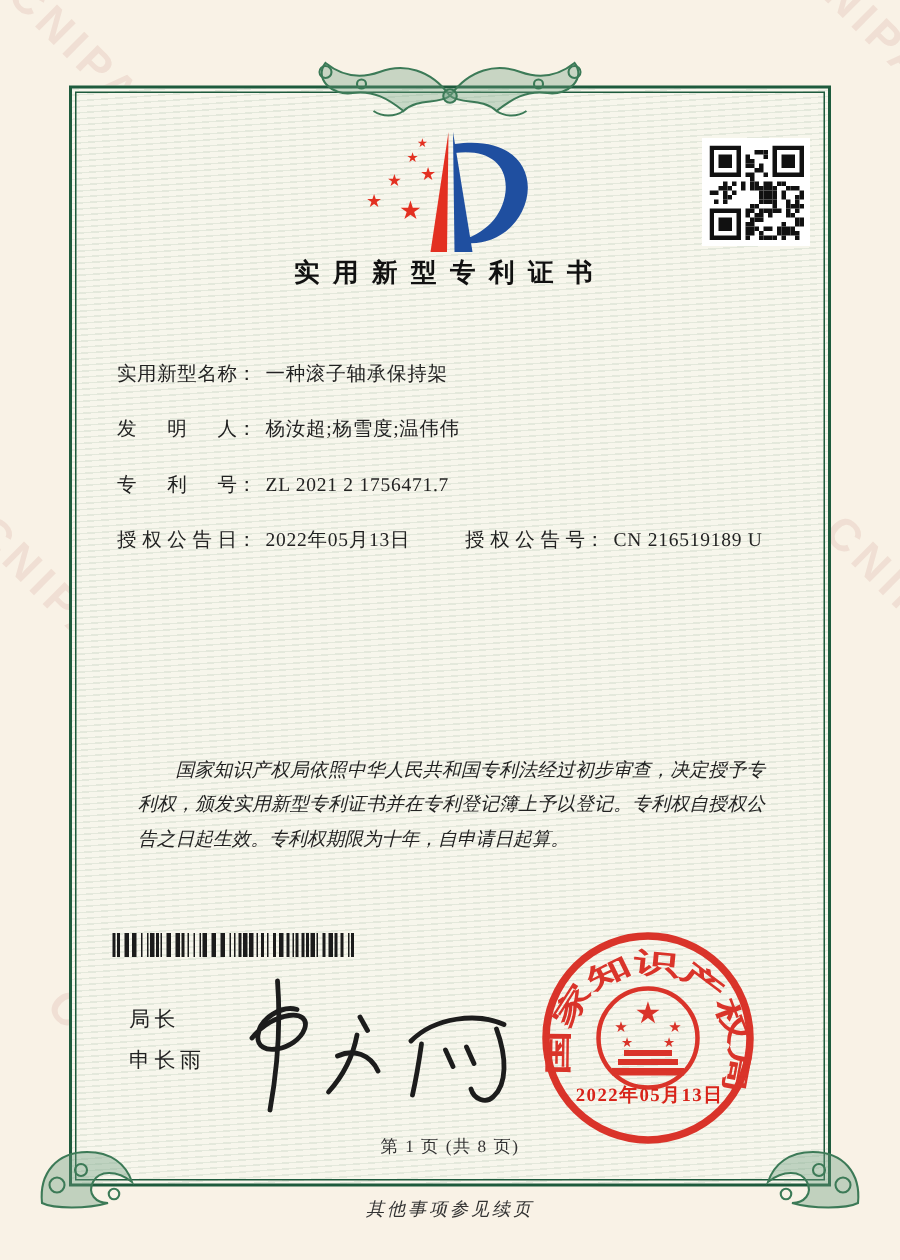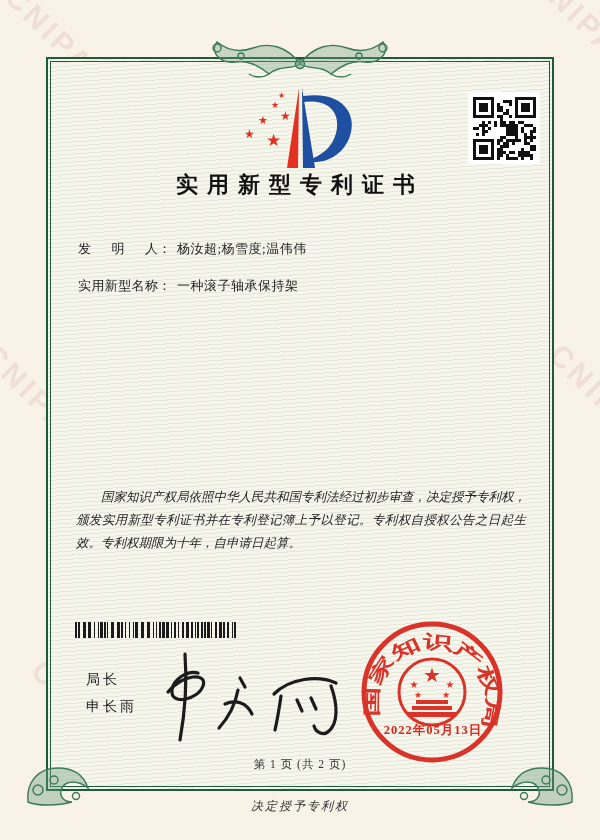--- a/index.html
+++ b/index.html
@@ -42,41 +42,41 @@
     position:absolute;left:78px;top:92px;
     font-size:13px;color:#2a2a2a;letter-spacing:3px;
   }
   .logo{position:absolute;left:236px;top:84px;}
   .qr{
     position:absolute;left:468px;top:92px;width:72px;height:72px;
     background:#fff;display:flex;align-items:center;justify-content:center;
   }
   .doc-title{
     position:absolute;left:0;top:170px;width:600px;
-    text-align:center;font-size:22px;font-weight:bold;color:#111;
+    text-align:center;font-size:17px;font-weight:bold;color:#111;
     letter-spacing:9px;
   }
   
   .fields{position:absolute;left:78px;top:240px;width:452px;font-size:13px;color:#222;}
   .frow{position:relative;height:37px;}
   .flabel{
     display:inline-block;width:80px;
     text-align:justify;text-align-last:justify;
     vertical-align:top;
   }
   .fcolon{display:inline-block;margin-right:6px;}
   .fvalue{letter-spacing:0.5px;}
   .frow .grp2{position:absolute;left:232px;top:0;}
   
   .body-text{
     position:absolute;left:76px;top:486px;width:450px;
     font-size:12.5px;line-height:1.85;color:#222;
     text-align:justify;font-style:italic;
   }
-  .body-text p{margin:0;text-indent:2em;}
+  .body-text p{margin:16px;text-indent:2em;}
   
   .barcode{
     position:absolute;left:75px;top:622px;width:166px;height:16px;
     display:flex;align-items:stretch;
   }
   .barcode span{display:block;height:100%;}
   
   .sig-block{
     position:absolute;left:86px;top:666px;
     font-family:"Liberation Sans","DejaVu Sans",sans-serif;
@@ -300,24 +300,35 @@
         <rect x="14" y="20" width="1" height="1" fill="#111"></rect>
         <rect x="16" y="20" width="1" height="1" fill="#111"></rect>
         <rect x="19" y="20" width="1" height="1" fill="#111"></rect>
       </svg>
   </div>
 
   <div class="doc-title">实用新型专利证书</div>
 
   <div class="fields">
     <div class="frow">
+      <span class="flabel">实用新型名称</span><span class="fcolon">：</span><span class="fvalue">一种滚子轴承保持架</span>
+    </div>
+    <div class="frow">
       <span class="flabel">发明人</span><span class="fcolon">：</span><span class="fvalue">杨汝超;杨雪度;温伟伟</span>
     </div>
     <div class="frow">
-      <span class="flabel">实用新型名称</span><span class="fcolon">：</span><span class="fvalue">一种滚子轴承保持架</span>
+      <span class="flabel">专利号</span><span class="fcolon">：</span><span class="fvalue">ZL 2021 2 1756471.7</span>
+    </div>
+    <div class="frow">
+      <span>
+        <span class="flabel">授权公告日</span><span class="fcolon">：</span><span class="fvalue">2022年05月13日</span>
+      </span>
+      <span class="grp2">
+        <span class="flabel">授权公告号</span><span class="fcolon">：</span><span class="fvalue">CN 216519189 U</span>
+      </span>
     </div>
   </div>
 
   <div class="body-text">
     <p>国家知识产权局依照中华人民共和国专利法经过初步审查，决定授予专利权，颁发实用新型专利证书并在专利登记簿上予以登记。专利权自授权公告之日起生效。专利权期限为十年，自申请日起算。</p>
   </div>
 
   <div class="barcode" id="barcode">
       <span style="width:2px;background:#1b1b1b;"></span>
       <span style="width:1px;"></span>
@@ -442,16 +453,16 @@
       <text x="94" y="72" font-size="10" text-anchor="middle">★</text>
       <text x="62" y="82" font-size="9" text-anchor="middle">★</text>
       <text x="90" y="82" font-size="9" text-anchor="middle">★</text>
       <rect x="60" y="84" width="32" height="4"></rect>
       <rect x="56" y="90" width="40" height="4"></rect>
       <rect x="52" y="96" width="48" height="5"></rect>
     </g>
   </svg>
   <div class="seal-date">2022年05月13日</div>
 
-  <div class="page-no">第 1 页 (共 2 页)</div>
-  <div class="footer-note">决定授予专利权</div>
+  <div class="page-no">第 1 页 (共 8 页)</div>
+  <div class="footer-note">其他事项参见续页</div>
 
 </div>
 
 </body></html>

